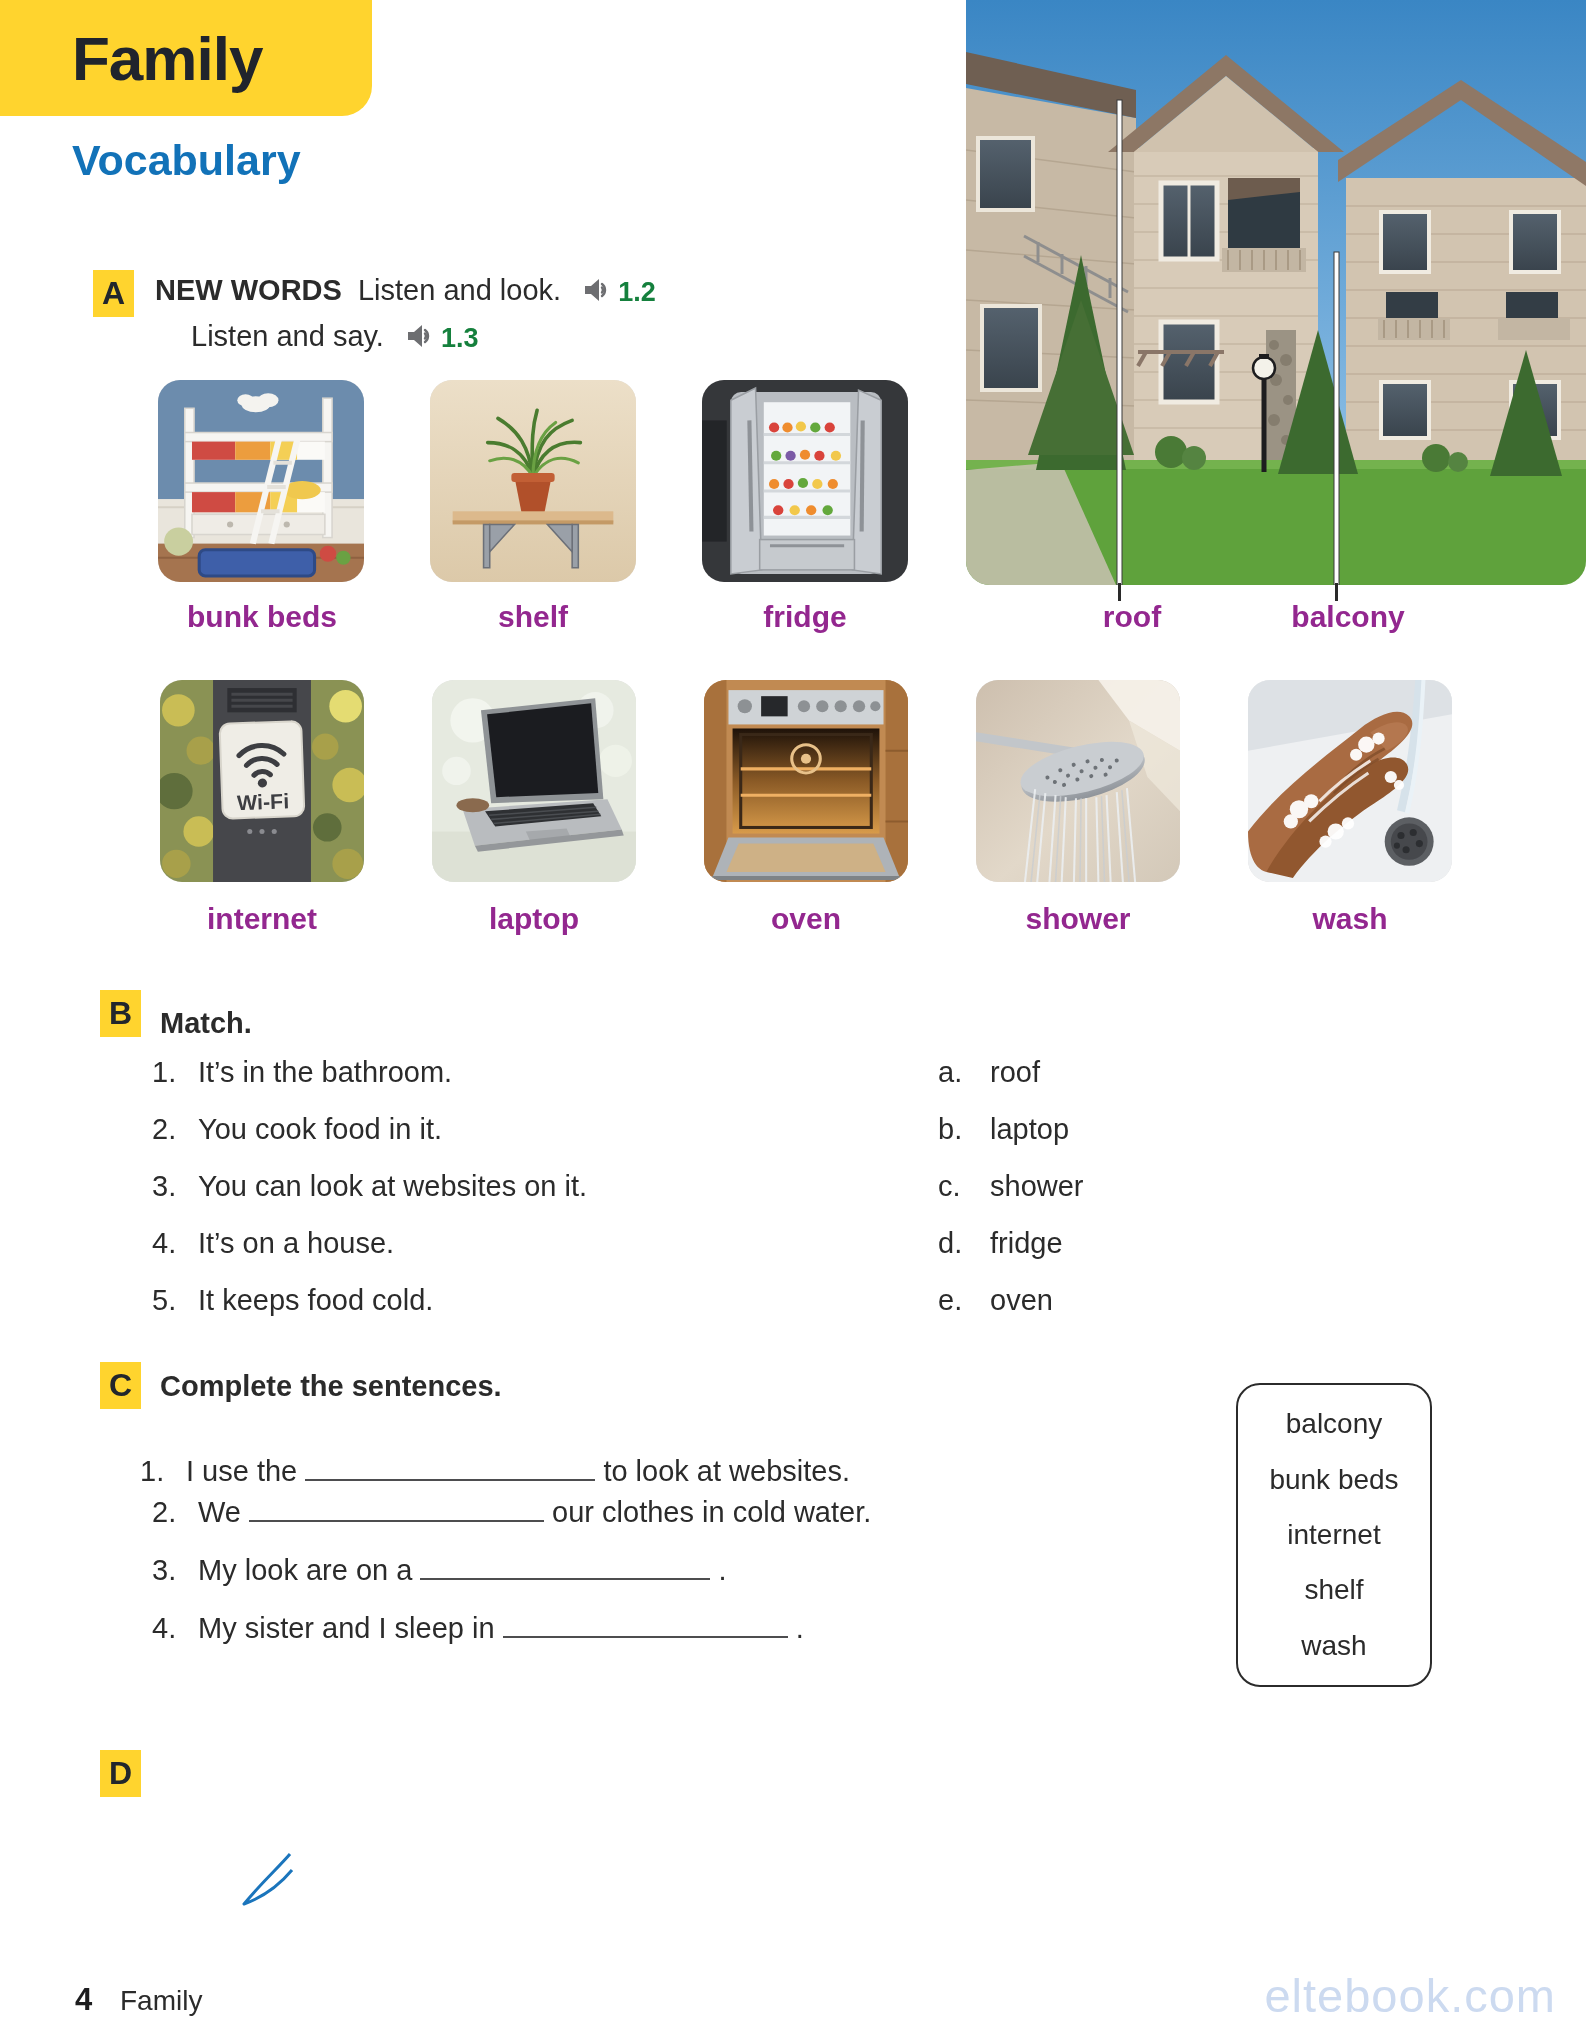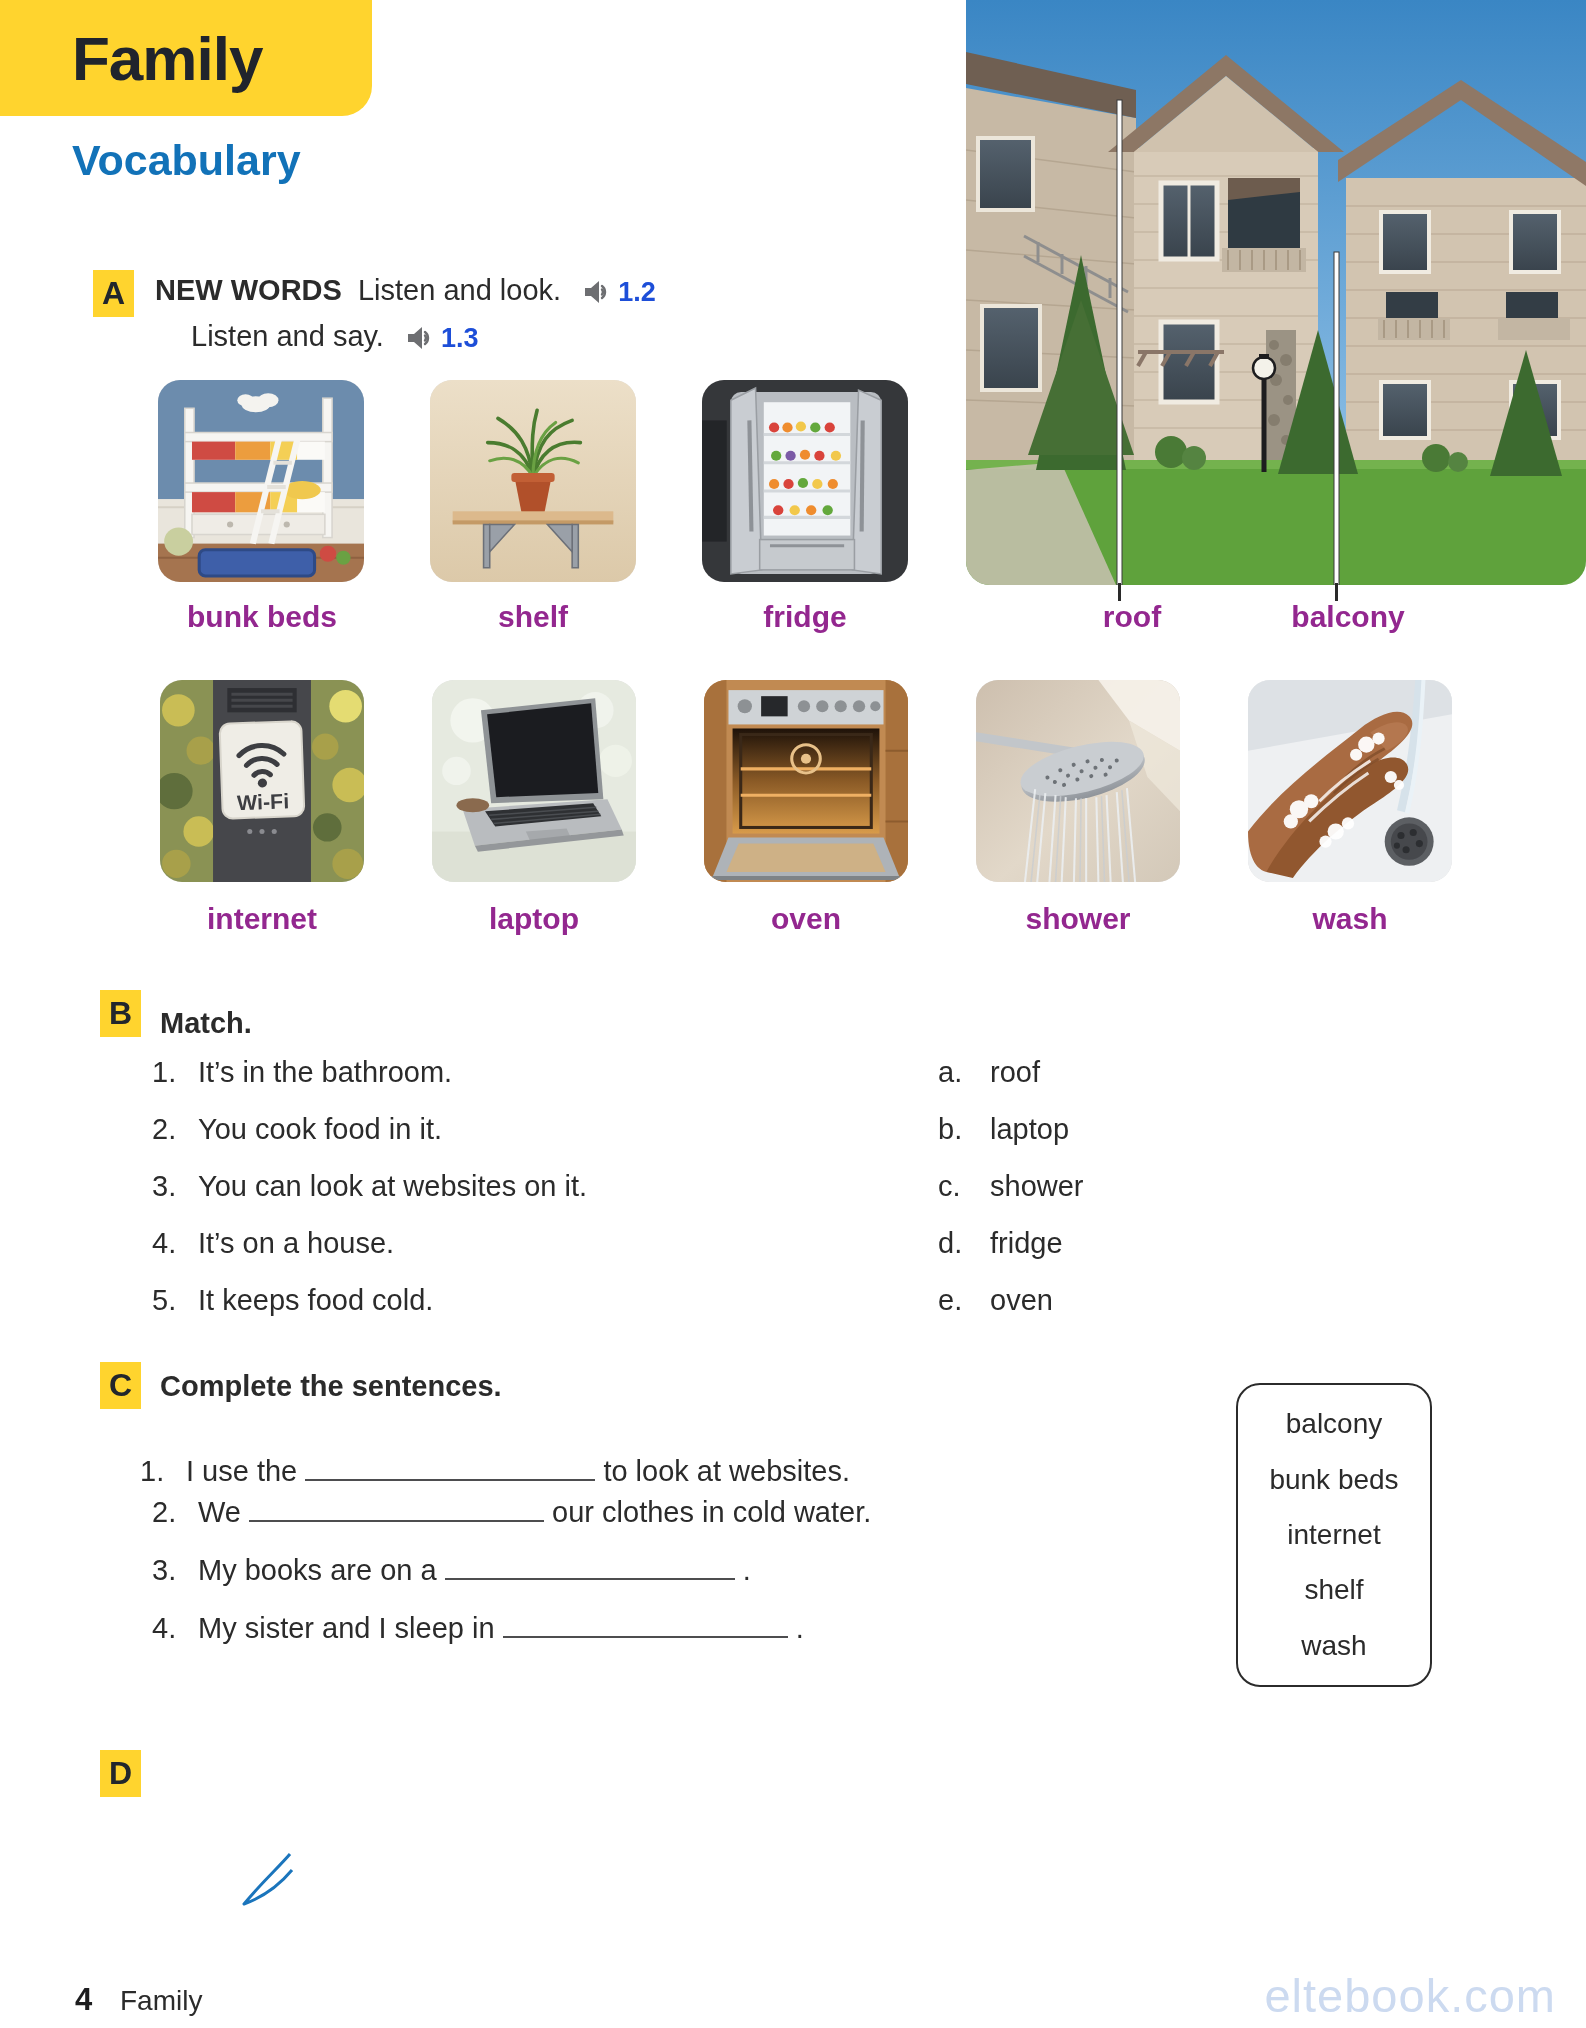--- a/index.html
+++ b/index.html
@@ -12,21 +12,21 @@
   .unit-box{left:0;top:0;width:372px;height:116px;background:#ffd42e;border-radius:0 0 30px 0;
     display:flex;align-items:center;padding-left:72px;box-sizing:border-box;}
   .unit-title{font-size:62px;font-weight:bold;letter-spacing:-1px;color:#20242c;}
   .vocab-title{left:72px;top:136px;font-size:43px;font-weight:bold;color:#1272b8;}
   
   .badge{width:41px;height:47px;background:#ffd42e;display:flex;align-items:center;justify-content:center;
     font-weight:bold;font-size:32px;color:#22262c;}
   
   .a-line{font-size:29px;color:#2b2b2b;white-space:nowrap;}
   .bold{font-weight:bold;}
-  .audio-chip{display:inline-flex;align-items:center;gap:7px;margin-left:14px;color:#1d4ed8;font-weight:bold;font-size:27px;vertical-align:middle;}
+  .audio-chip{display:inline-flex;gap:7px;margin-left:14px;color:#15803d;font-weight:bold;font-size:27px;vertical-align:middle;}
   
   .photo{overflow:hidden;border-radius:22px;background:#ddd;}
   .photo svg{display:block;width:100%;height:100%;}
   .caption{font-size:30px;font-weight:bold;color:#93278f;transform:translateX(-50%);white-space:nowrap;}
   .pointer-line{width:3px;background:#2a2a2a;}
   
   .sec-title{font-size:29px;font-weight:bold;color:#2b2b2b;}
   .item{font-size:29px;color:#2b2b2b;white-space:nowrap;}
   .num{display:inline-block;width:46px;}
   .blank{display:inline-block;border-bottom:2px solid #4d4d4f;height:22px;vertical-align:baseline;}
@@ -604,21 +604,21 @@
     <span class="num">1.</span><span>I use the</span>
     <span class="blank" style="width:290px;"></span>
     <span>to look at websites.</span>
   </div>
   <div class="abs item" style="left:152px;top:1496px;">
     <span class="num">2.</span><span>We</span>
     <span class="blank" style="width:295px;"></span>
     <span>our clothes in cold water.</span>
   </div>
   <div class="abs item" style="left:152px;top:1554px;">
-    <span class="num">3.</span><span>My books are on a</span>
+    <span class="num">3.</span><span>My look are on a</span>
     <span class="blank" style="width:290px;"></span>
     <span>.</span>
   </div>
   <div class="abs item" style="left:152px;top:1612px;">
     <span class="num">4.</span><span>My sister and I sleep in</span>
     <span class="blank" style="width:285px;"></span>
     <span>.</span>
   </div>
 
   <div class="abs word-box" style="left:1236px;top:1383px;width:196px;height:304px;">

